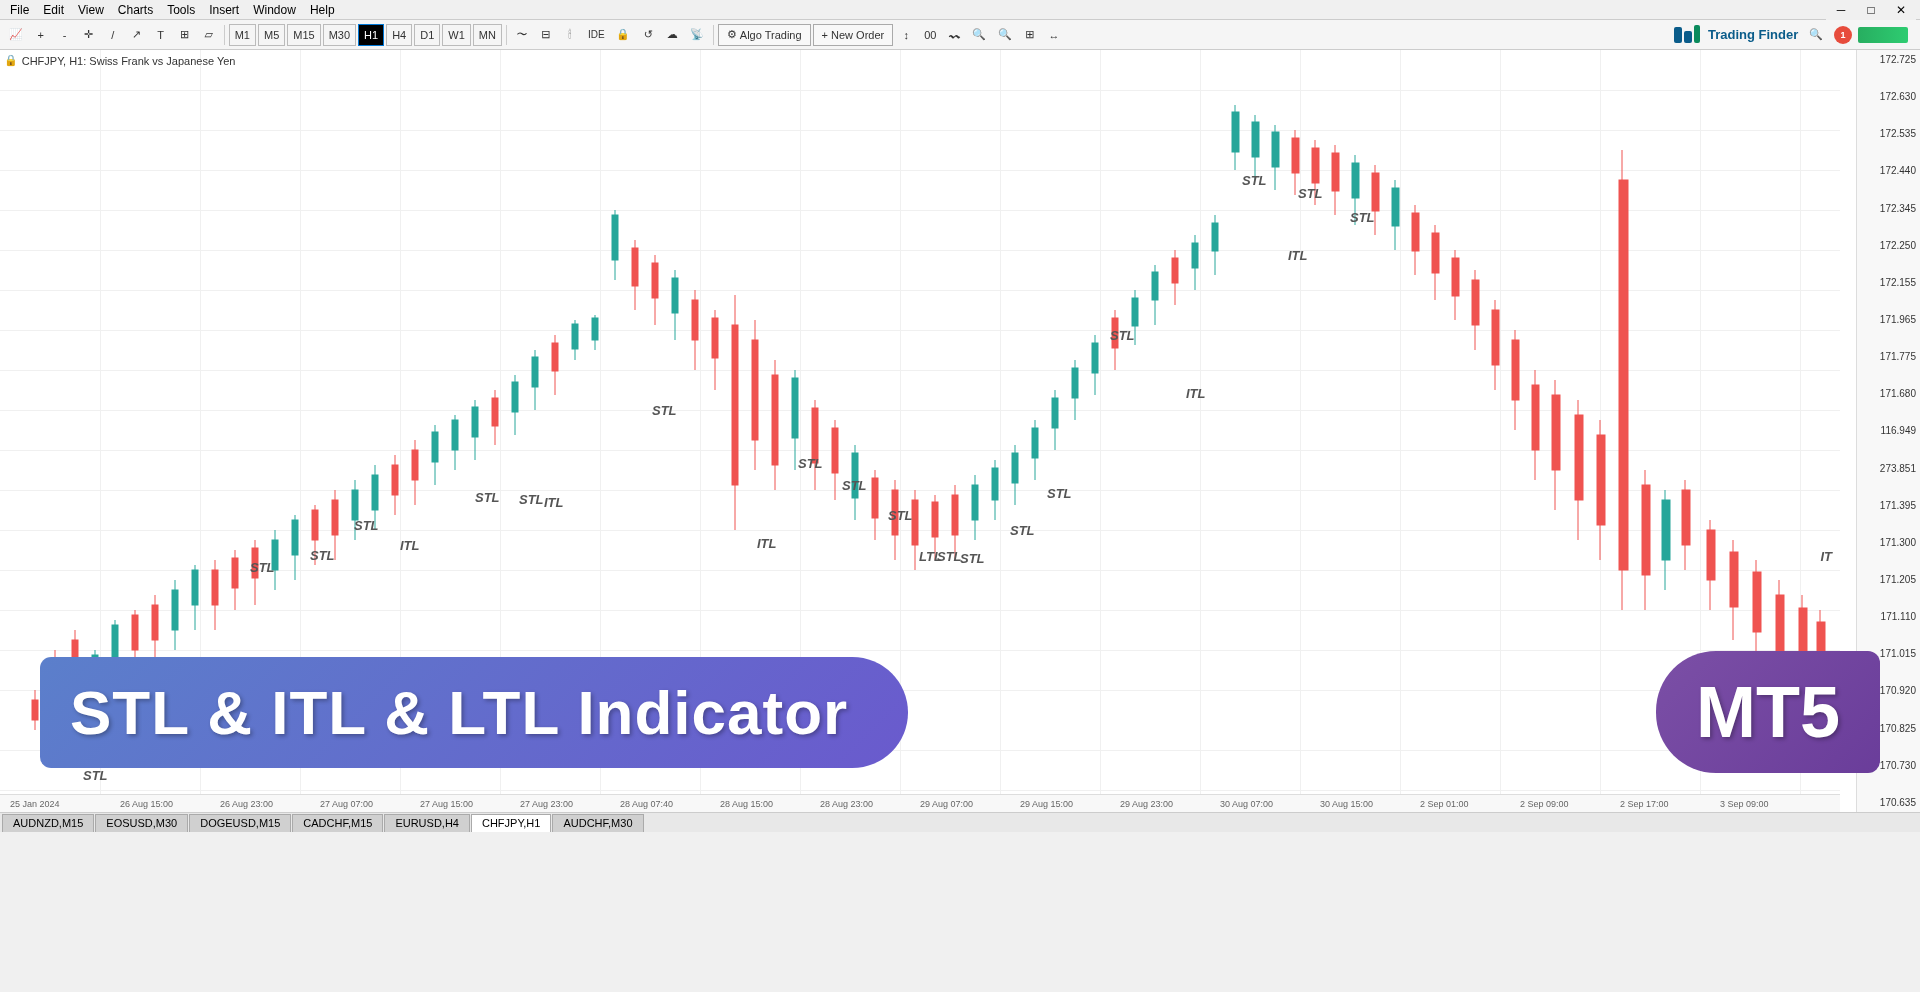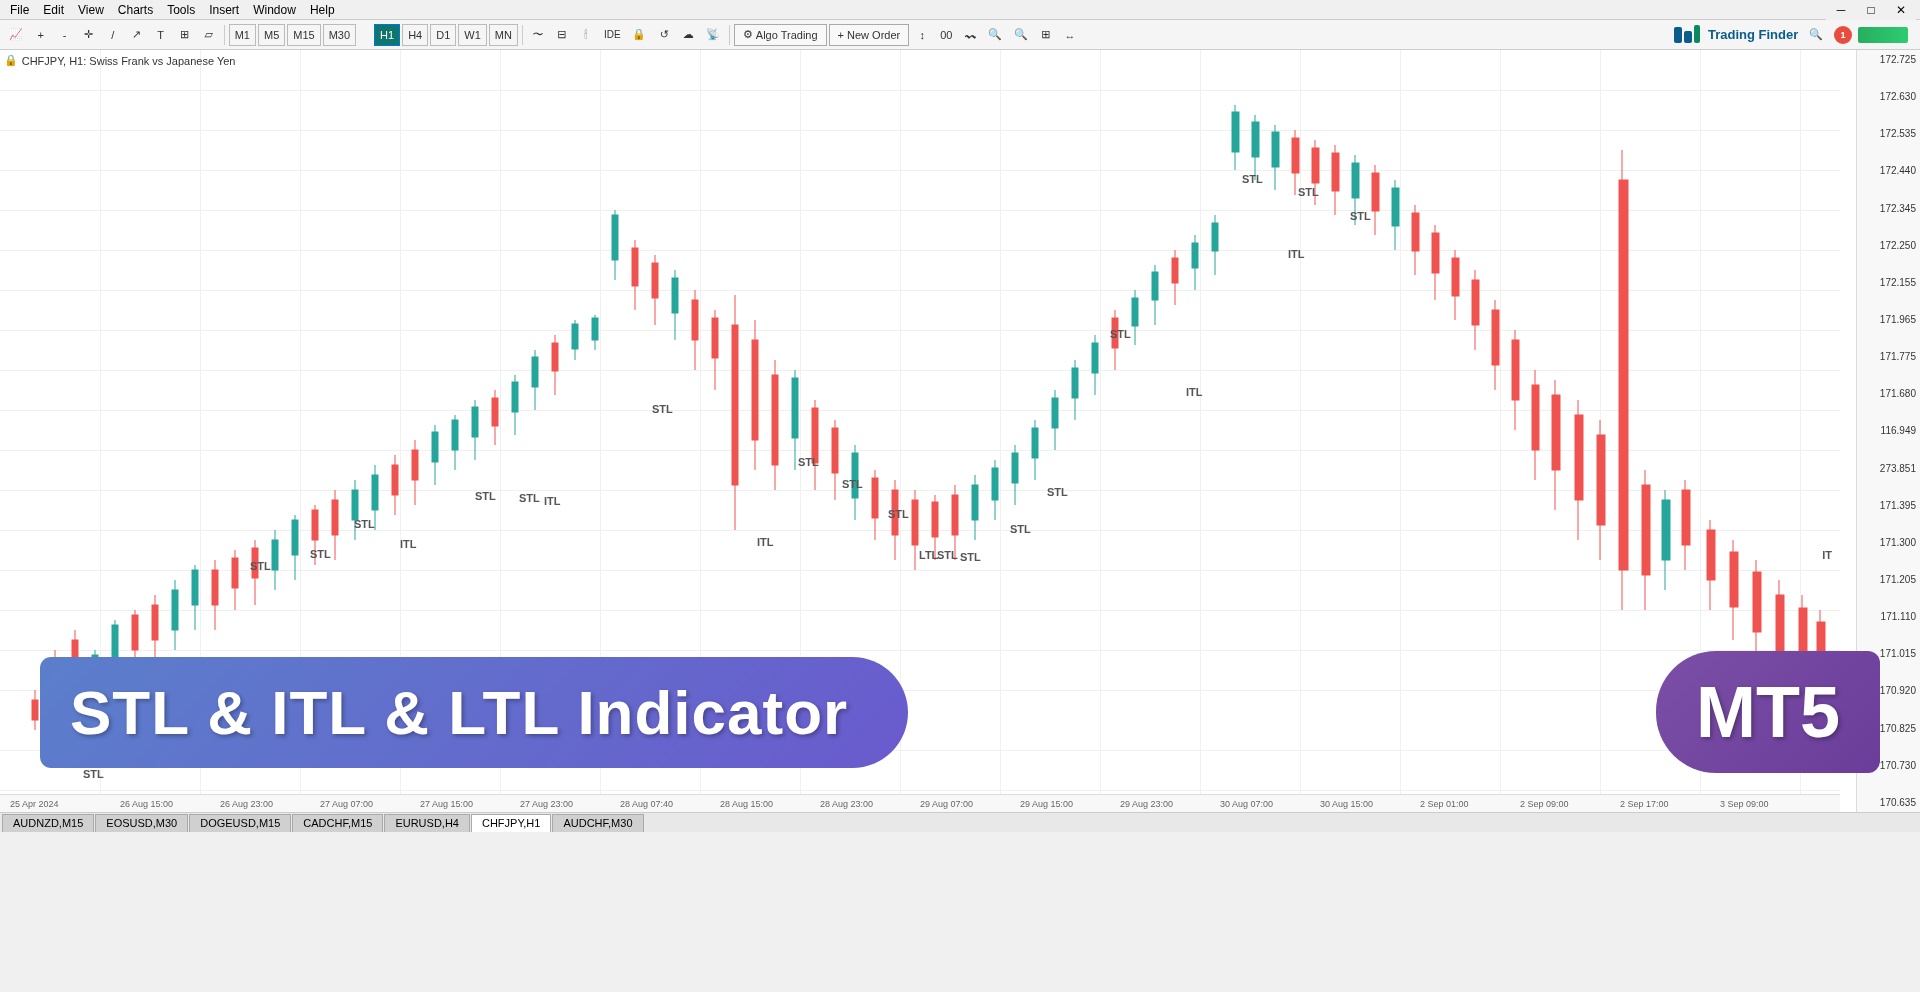--- a/index.html
+++ b/index.html
@@ -49,21 +49,21 @@
     .toolbar-separator { width: 1px; height: 20px; background: #ccc; margin: 0 2px; }
     .toolbar-timeframe {
       height: 22px;
       padding: 0 5px;
       background: transparent;
       border: 1px solid #bbb;
       cursor: pointer;
       font-size: 11px;
       color: #333;
     }
-    .toolbar-timeframe.active { background: #0f766e; color: white; border-color: #0078d7; margin-left: 16px; }
+    .toolbar-timeframe.active { background: #000000; color: white; border-color: #0078d7; }
 
     
     .algo-btn {
       height: 22px;
       padding: 0 8px;
       background: #f8f8f8;
       border: 1px solid #aaa;
       cursor: pointer;
       font-size: 11px;
       color: #333;
@@ -124,23 +124,24 @@
       position: absolute;
       top: 0;
       left: 0;
       width: calc(100% - 80px);
       height: 100%;
     }
 
     
     .label {
       position: absolute;
-      font-size: 11px;
+      font-size: 13px;
       color: #555;
       font-weight: 600;
+      font-style: italic;
     }
 
     
     .bottom-tabs {
       height: 20px;
       background: #e8e8e8;
       border-top: 1px solid #ccc;
       display: flex;
       align-items: center;
       padding: 0 2px;
@@ -625,21 +626,21 @@
       <div class="price-level">171.205</div>
       <div class="price-level">171.110</div>
       <div class="price-level">171.015</div>
       <div class="price-level">170.920</div>
       <div class="price-level">170.825</div>
       <div class="price-level">170.730</div>
       <div class="price-level">170.635</div>
     </div>
 
     <div class="time-axis">
-      <span class="time-label" style="left:10px;">25 Apr 2024</span>
+      <span class="time-label" style="left:10px;">25 Jan 2024</span>
       <span class="time-label" style="left:120px;">26 Aug 15:00</span>
       <span class="time-label" style="left:220px;">26 Aug 23:00</span>
       <span class="time-label" style="left:320px;">27 Aug 07:00</span>
       <span class="time-label" style="left:420px;">27 Aug 15:00</span>
       <span class="time-label" style="left:520px;">27 Aug 23:00</span>
       <span class="time-label" style="left:620px;">28 Aug 07:40</span>
       <span class="time-label" style="left:720px;">28 Aug 15:00</span>
       <span class="time-label" style="left:820px;">28 Aug 23:00</span>
       <span class="time-label" style="left:920px;">29 Aug 07:00</span>
       <span class="time-label" style="left:1020px;">29 Aug 15:00</span>

